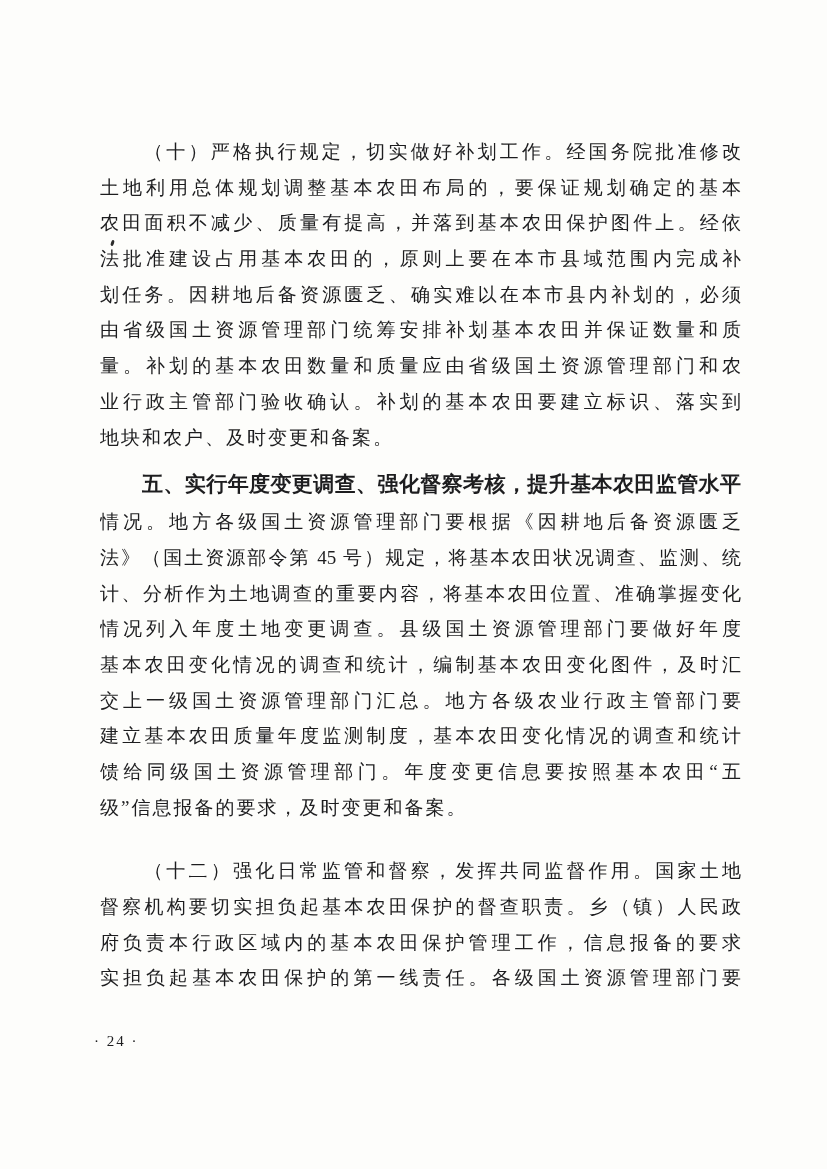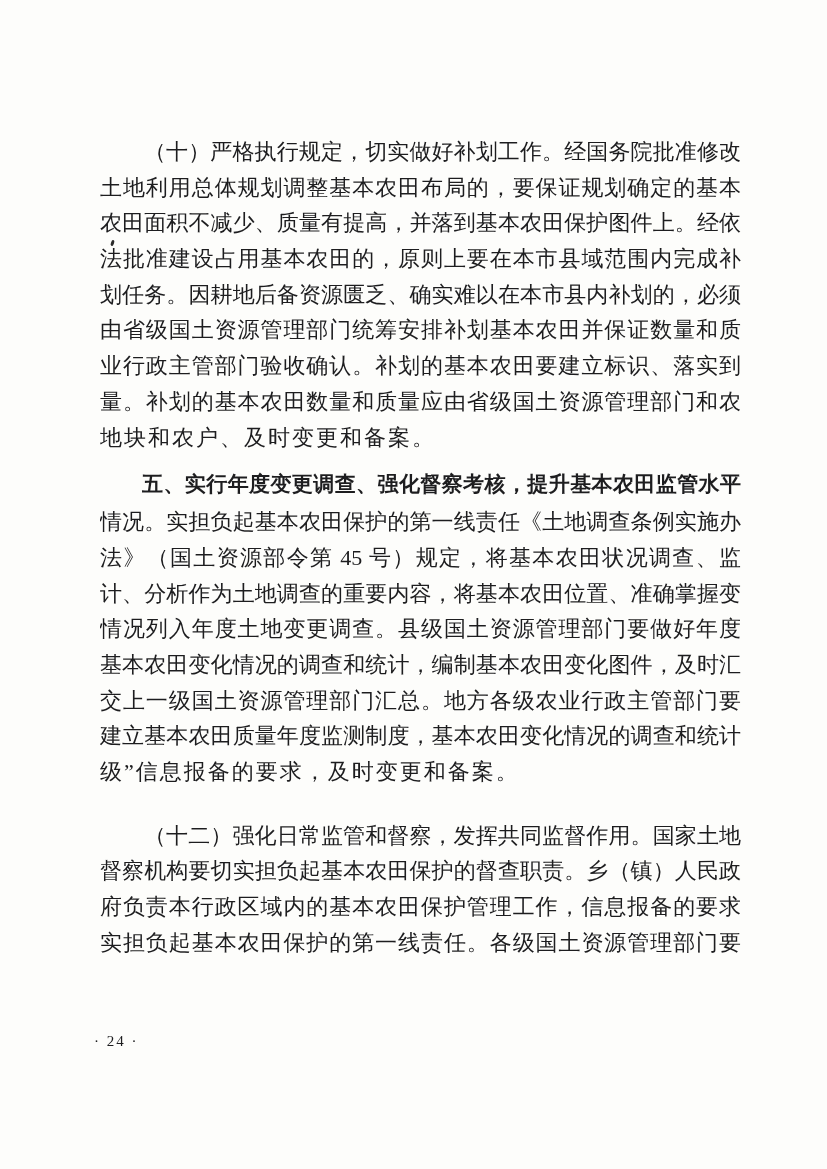--- a/index.html
+++ b/index.html
@@ -15,21 +15,21 @@
     font-family: "Liberation Serif", "DejaVu Serif", serif;
     overflow: hidden;
   }
   .text-column {
     position: absolute;
     left: 100px;
     top: 134px;
     width: 641px;
   }
   .line {
-    font-size: 22px;
+    font-size: 19px;
     height: 35.7px;
     line-height: 35.7px;
     text-align: justify;
     text-align-last: justify;
     text-justify: inter-character;
     overflow: hidden;
   }
   .line.indent {
     text-indent: 44px;
   }
@@ -76,33 +76,34 @@
 <body>
 
 <div class="text-column">
 
   <div class="line indent">（十）严格执行规定，切实做好补划工作。经国务院批准修改</div>
   <div class="line">土地利用总体规划调整基本农田布局的，要保证规划确定的基本</div>
   <div class="line">农田面积不减少、质量有提高，并落到基本农田保护图件上。经依</div>
   <div class="line">法批准建设占用基本农田的，原则上要在本市县域范围内完成补</div>
   <div class="line">划任务。因耕地后备资源匮乏、确实难以在本市县内补划的，必须</div>
   <div class="line">由省级国土资源管理部门统筹安排补划基本农田并保证数量和质</div>
+  <div class="line">量。补划的基本农田数量和质量应由省级国土资源管理部门和农</div>
   <div class="line">业行政主管部门验收确认。补划的基本农田要建立标识、落实到</div>
-  <div class="line">量。补划的基本农田数量和质量应由省级国土资源管理部门和农</div>
   <div class="line last">地块和农户、及时变更和备案。</div>
 
   <div class="section-heading">五、实行年度变更调查、强化督察考核，提升基本农田监管水平</div>
 
-  <div class="line">情况。实担负起基本农田保护的第一线责任《土地调查条例实施办</div>
+  <div class="line">情况。地方各级国土资源管理部门要根据《因耕地后备资源匮乏</div>
   <div class="line">法》（国土资源部令第 45 号）规定，将基本农田状况调查、监测、统</div>
   <div class="line">计、分析作为土地调查的重要内容，将基本农田位置、准确掌握变化</div>
   <div class="line">情况列入年度土地变更调查。县级国土资源管理部门要做好年度</div>
   <div class="line">基本农田变化情况的调查和统计，编制基本农田变化图件，及时汇</div>
   <div class="line">交上一级国土资源管理部门汇总。地方各级农业行政主管部门要</div>
   <div class="line">建立基本农田质量年度监测制度，基本农田变化情况的调查和统计</div>
+  <div class="line">馈给同级国土资源管理部门。年度变更信息要按照基本农田“五</div>
   <div class="line last">级”信息报备的要求，及时变更和备案。</div>
 
   <div class="line indent para-gap">（十二）强化日常监管和督察，发挥共同监督作用。国家土地</div>
   <div class="line">督察机构要切实担负起基本农田保护的督查职责。乡（镇）人民政</div>
   <div class="line">府负责本行政区域内的基本农田保护管理工作，信息报备的要求</div>
   <div class="line">实担负起基本农田保护的第一线责任。各级国土资源管理部门要</div>
 
 </div>
 
 <div class="page-number">· 24 ·</div>

